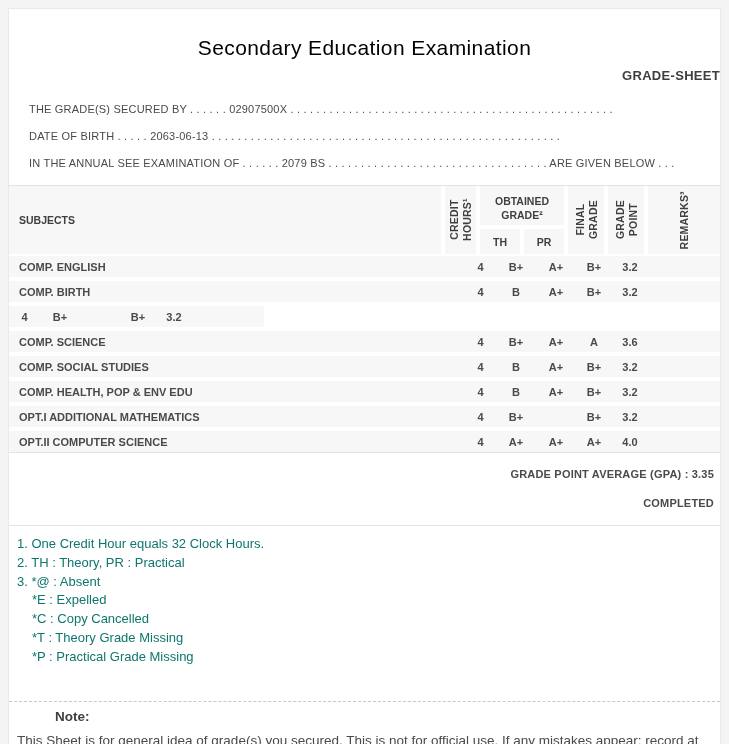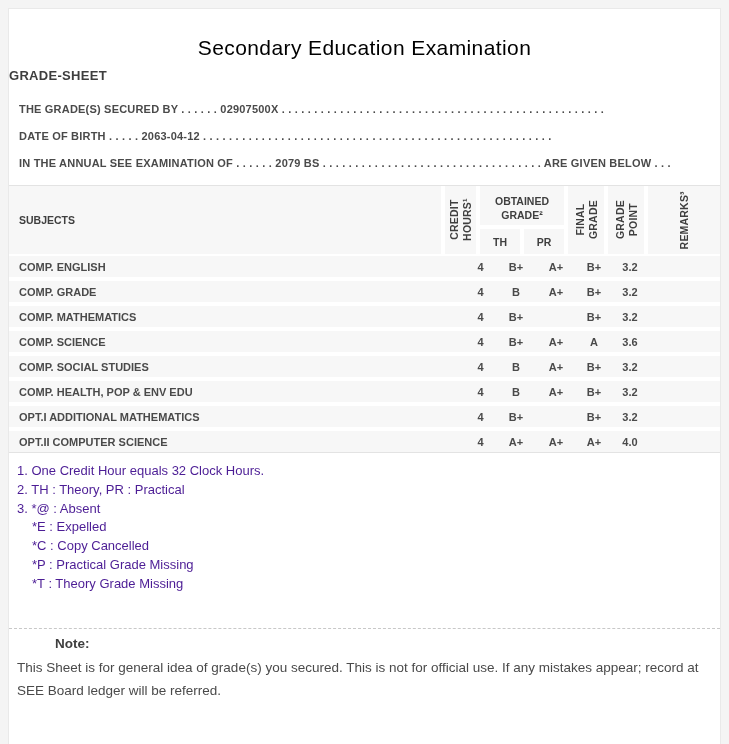--- a/index.html
+++ b/index.html
@@ -24,36 +24,37 @@
   .page-title {
     margin-top: 27px;
     text-align: center;
     font-size: 21px;
     letter-spacing: 0.4px;
     color: #000000;
     font-weight: 400;
   }
   .page-subtitle {
     margin-top: 8px;
-    text-align: left;
+    text-align: right;
     font-size: 13px;
     font-weight: 700;
     color: #3e3e3e;
     letter-spacing: 0.3px;
   }
   
   .info-block { margin-top: 13px; padding: 0 10px; }
   .info-line {
     font-size: 11px;
-    font-weight: 700;
+    font-weight: 400;
     color: #4a4a4a;
     line-height: 27px;
     letter-spacing: 0.2px;
     white-space: nowrap;
     overflow: hidden;
+    margin-left: 10px;
   }
   
   .grade-table {
     margin-top: 8px;
     border-top: 1px solid #e3e3e3;
     border-bottom: 1px solid #e3e3e3;
     padding: 0;
   }
   .thead { display: flex; gap: 4px; height: 68px; margin-bottom: 2px; }
   .trow  { display: flex; height: 21px; margin-bottom: 4px; }
@@ -96,21 +97,21 @@
     font-size: 11px;
     font-weight: 700;
     color: #4a4a4a;
     letter-spacing: 0.2px;
   }
   .status-line { margin-top: 17px; }
   
   .footnotes { padding: 9px 8px 0 8px; }
   .footnote-line {
     font-size: 13px;
-    color: #4c1d95;
+    color: #0f766e;
     line-height: 18.8px;
   }
   .footnote-line.indent { padding-left: 15px; }
   
   .note-section {
     margin-top: 34px;
     border-top: 1px dashed #c8c8c8;
     padding: 5px 18px 0 8px;
   }
   .note-heading {
@@ -130,21 +131,21 @@
 </head>
 <body>
 
 <div class="panel">
 
   <div class="page-title">Secondary Education Examination</div>
   <div class="page-subtitle">GRADE-SHEET</div>
 
   <div class="info-block">
     <div class="info-line">THE GRADE(S) SECURED BY . . . . . . 02907500X . . . . . . . . . . . . . . . . . . . . . . . . . . . . . . . . . . . . . . . . . . . . . . . . . .</div>
-    <div class="info-line">DATE OF BIRTH . . . . . 2063-04-12 . . . . . . . . . . . . . . . . . . . . . . . . . . . . . . . . . . . . . . . . . . . . . . . . . . . . . .</div>
+    <div class="info-line">DATE OF BIRTH . . . . . 2063-06-13 . . . . . . . . . . . . . . . . . . . . . . . . . . . . . . . . . . . . . . . . . . . . . . . . . . . . . .</div>
     <div class="info-line">IN THE ANNUAL SEE EXAMINATION OF . . . . . . 2079 BS . . . . . . . . . . . . . . . . . . . . . . . . . . . . . . . . . . ARE GIVEN BELOW . . .</div>
   </div>
 
   <div class="grade-table">
 
     <div class="thead">
       <div class="cell hcell c-subj">SUBJECTS</div>
       <div class="cell hcell c-credit">
           <span class="vert">CREDIT
 HOURS¹</span>
@@ -174,31 +175,30 @@
       <div class="cell c-subj">COMP. ENGLISH</div>
       <div class="cell c-credit">4</div>
       <div class="cell c-th">B+</div>
       <div class="cell c-pr">A+</div>
       <div class="cell c-final">B+</div>
       <div class="cell c-gp">3.2</div>
       <div class="cell c-remarks"></div>
     </div>
 
     <div class="trow">
-      <div class="cell c-subj">COMP. GRADE</div>
+      <div class="cell c-subj">COMP. BIRTH</div>
       <div class="cell c-credit">4</div>
       <div class="cell c-th">B</div>
       <div class="cell c-pr">A+</div>
       <div class="cell c-final">B+</div>
       <div class="cell c-gp">3.2</div>
       <div class="cell c-remarks"></div>
     </div>
 
     <div class="trow">
-      <div class="cell c-subj">COMP. MATHEMATICS</div>
       <div class="cell c-credit">4</div>
       <div class="cell c-th">B+</div>
       <div class="cell c-pr"></div>
       <div class="cell c-final">B+</div>
       <div class="cell c-gp">3.2</div>
       <div class="cell c-remarks"></div>
     </div>
 
     <div class="trow">
       <div class="cell c-subj">COMP. SCIENCE</div>
@@ -245,29 +245,33 @@
       <div class="cell c-credit">4</div>
       <div class="cell c-th">A+</div>
       <div class="cell c-pr">A+</div>
       <div class="cell c-final">A+</div>
       <div class="cell c-gp">4.0</div>
       <div class="cell c-remarks"></div>
     </div>
 
   </div>
 
+  <div class="summary">
+    <div class="gpa-line"><span>GRADE POINT AVERAGE (GPA) : </span><span>3.35</span></div>
+    <div class="status-line">COMPLETED</div>
+  </div>
 
   <div class="footnotes">
     <div class="footnote-line">1. One Credit Hour equals 32 Clock Hours.</div>
     <div class="footnote-line">2. TH : Theory, PR : Practical</div>
     <div class="footnote-line">3. *@ : Absent</div>
     <div class="footnote-line indent">*E : Expelled</div>
     <div class="footnote-line indent">*C : Copy Cancelled</div>
+    <div class="footnote-line indent">*T : Theory Grade Missing</div>
     <div class="footnote-line indent">*P : Practical Grade Missing</div>
-    <div class="footnote-line indent">*T : Theory Grade Missing</div>
   </div>
 
   <div class="note-section">
     <div class="note-heading">Note:</div>
     <div class="note-body">This Sheet is for general idea of grade(s) you secured. This is not for official use. If any mistakes appear; record at SEE Board ledger will be referred.</div>
   </div>
 
 </div>
 
 </body></html>

